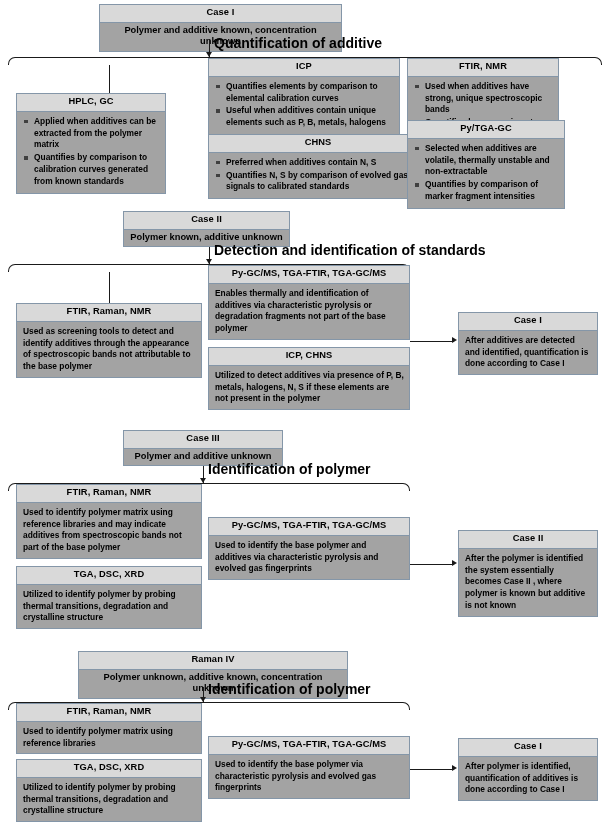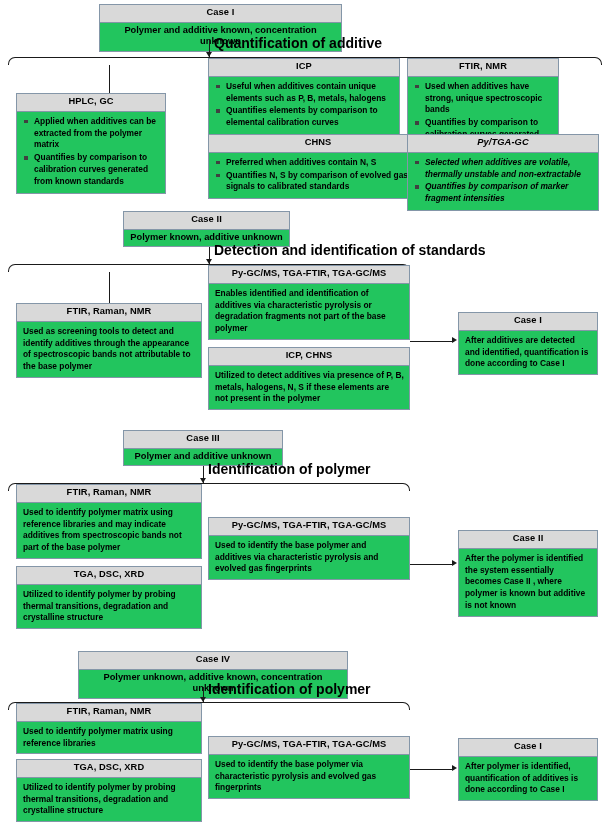--- a/index.html
+++ b/index.html
@@ -13,21 +13,21 @@
     color: #000;
     position: relative;
     overflow: hidden;
   }
   .canvas { position: relative; width: 609px; height: 827px; }
 
   
   .box {
     position: absolute;
     border: 1px solid #8496a8;
-    background: #22c55e;
+    background: #a3a3a3;
   }
   .box-hdr {
     background: #d9d9d9;
     border-bottom: 1px solid #8496a8;
     text-align: center;
     font-weight: bold;
     font-size: 9.3px;
     line-height: 1.25;
     padding: 2px 2px 3px 2px;
     letter-spacing: 0.1px;
@@ -120,22 +120,22 @@
         <li>Quantifies by comparison to calibration curves generated from known standards</li>
       </ul>
     </div>
   </div>
   <div class="ln vln" style="left:109px; top:65px; height:28px;"></div>
 
   <div class="box" style="left:208px; top:58px; width:192px;">
     <div class="box-hdr">ICP</div>
     <div class="box-body">
       <ul class="bul">
+        <li>Quantifies elements by comparison to elemental calibration curves</li>
         <li>Useful when additives contain unique elements such as P, B, metals, halogens</li>
-        <li>Quantifies elements by comparison to elemental calibration curves</li>
       </ul>
     </div>
   </div>
 
   <div class="box" style="left:407px; top:58px; width:152px;">
     <div class="box-hdr">FTIR, NMR</div>
     <div class="box-body">
       <ul class="bul">
         <li>Used when additives have strong, unique spectroscopic bands</li>
         <li>Quantifies by comparison to calibration curves generated from known standards</li>
@@ -146,21 +146,21 @@
   <div class="box" style="left:208px; top:134px; width:220px;">
     <div class="box-hdr">CHNS</div>
     <div class="box-body">
       <ul class="bul">
         <li>Preferred when additives contain N, S</li>
         <li>Quantifies N, S by comparison of evolved gas signals to calibrated standards</li>
       </ul>
     </div>
   </div>
 
-  <div class="box" style="left:407px; top:134px; width:192px;font-style:italic;">
+  <div class="box" style="left:407px; top:120px; width:158px;">
     <div class="box-hdr">Py/TGA-GC</div>
     <div class="box-body">
       <ul class="bul">
         <li>Selected when additives are volatile, thermally unstable and non-extractable</li>
         <li>Quantifies by comparison of marker fragment intensities</li>
       </ul>
     </div>
   </div>
 
   <div class="box" style="left:123px; top:211px; width:167px;">
@@ -178,21 +178,21 @@
     <div class="box-hdr">FTIR, Raman, NMR</div>
     <div class="box-body">
       <p>Used as screening tools to detect and identify additives through the appearance of spectroscopic bands not attributable to the base polymer</p>
     </div>
   </div>
   <div class="ln vln" style="left:109px; top:272px; height:31px;"></div>
 
   <div class="box" style="left:208px; top:265px; width:202px;">
     <div class="box-hdr">Py-GC/MS, TGA-FTIR, TGA-GC/MS</div>
     <div class="box-body">
-      <p>Enables identified and identification of additives via characteristic pyrolysis or degradation fragments not part of the base polymer</p>
+      <p>Enables thermally and identification of additives via characteristic pyrolysis or degradation fragments not part of the base polymer</p>
     </div>
   </div>
 
   <div class="box" style="left:208px; top:347px; width:202px;">
     <div class="box-hdr">ICP, CHNS</div>
     <div class="box-body">
       <p>Utilized to detect additives via presence of P, B, metals, halogens, N, S if these elements are not present in the polymer</p>
     </div>
   </div>
 
@@ -242,21 +242,21 @@
   <div class="arrow-r" style="left:452px; top:560px;"></div>
 
   <div class="box" style="left:458px; top:530px; width:140px;">
     <div class="box-hdr">Case II</div>
     <div class="box-body">
       <p>After the polymer is identified the system essentially becomes Case II , where polymer is known but additive is not known</p>
     </div>
   </div>
 
   <div class="box" style="left:78px; top:651px; width:270px;">
-    <div class="box-hdr">Case IV</div>
+    <div class="box-hdr">Raman IV</div>
     <div class="box-sub">Polymer unknown, additive known, concentration unknown</div>
   </div>
 
   <div class="ln vln" style="left:203px; top:687px; height:15px;"></div>
   <div class="arrow-d" style="left:200px; top:697px;"></div>
   <div class="edge-label" style="left:208px; top:681px;">Identification of polymer</div>
 
   <div class="bracket" style="left:8px; top:702px; width:402px; height:8px;"></div>
 
   <div class="box" style="left:16px; top:703px; width:186px;">

